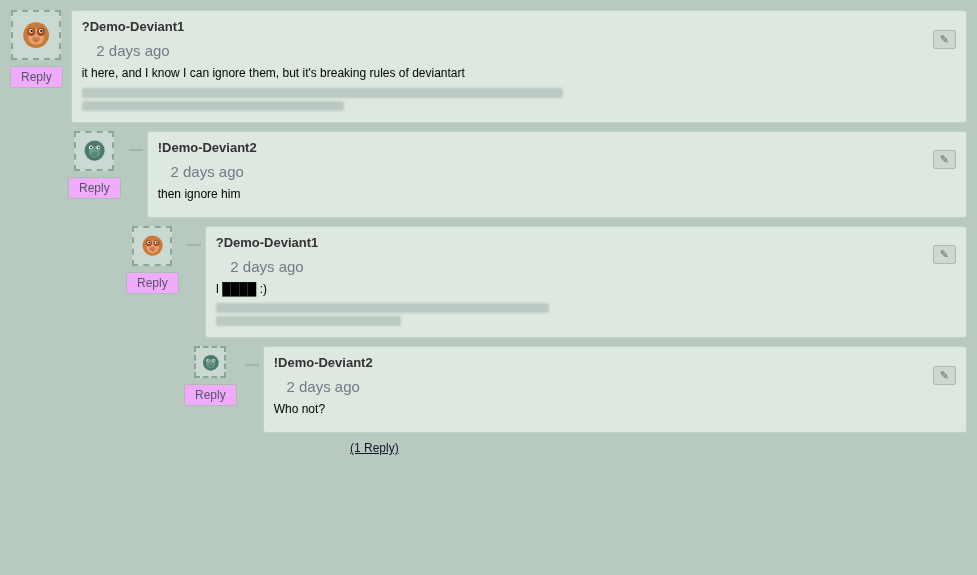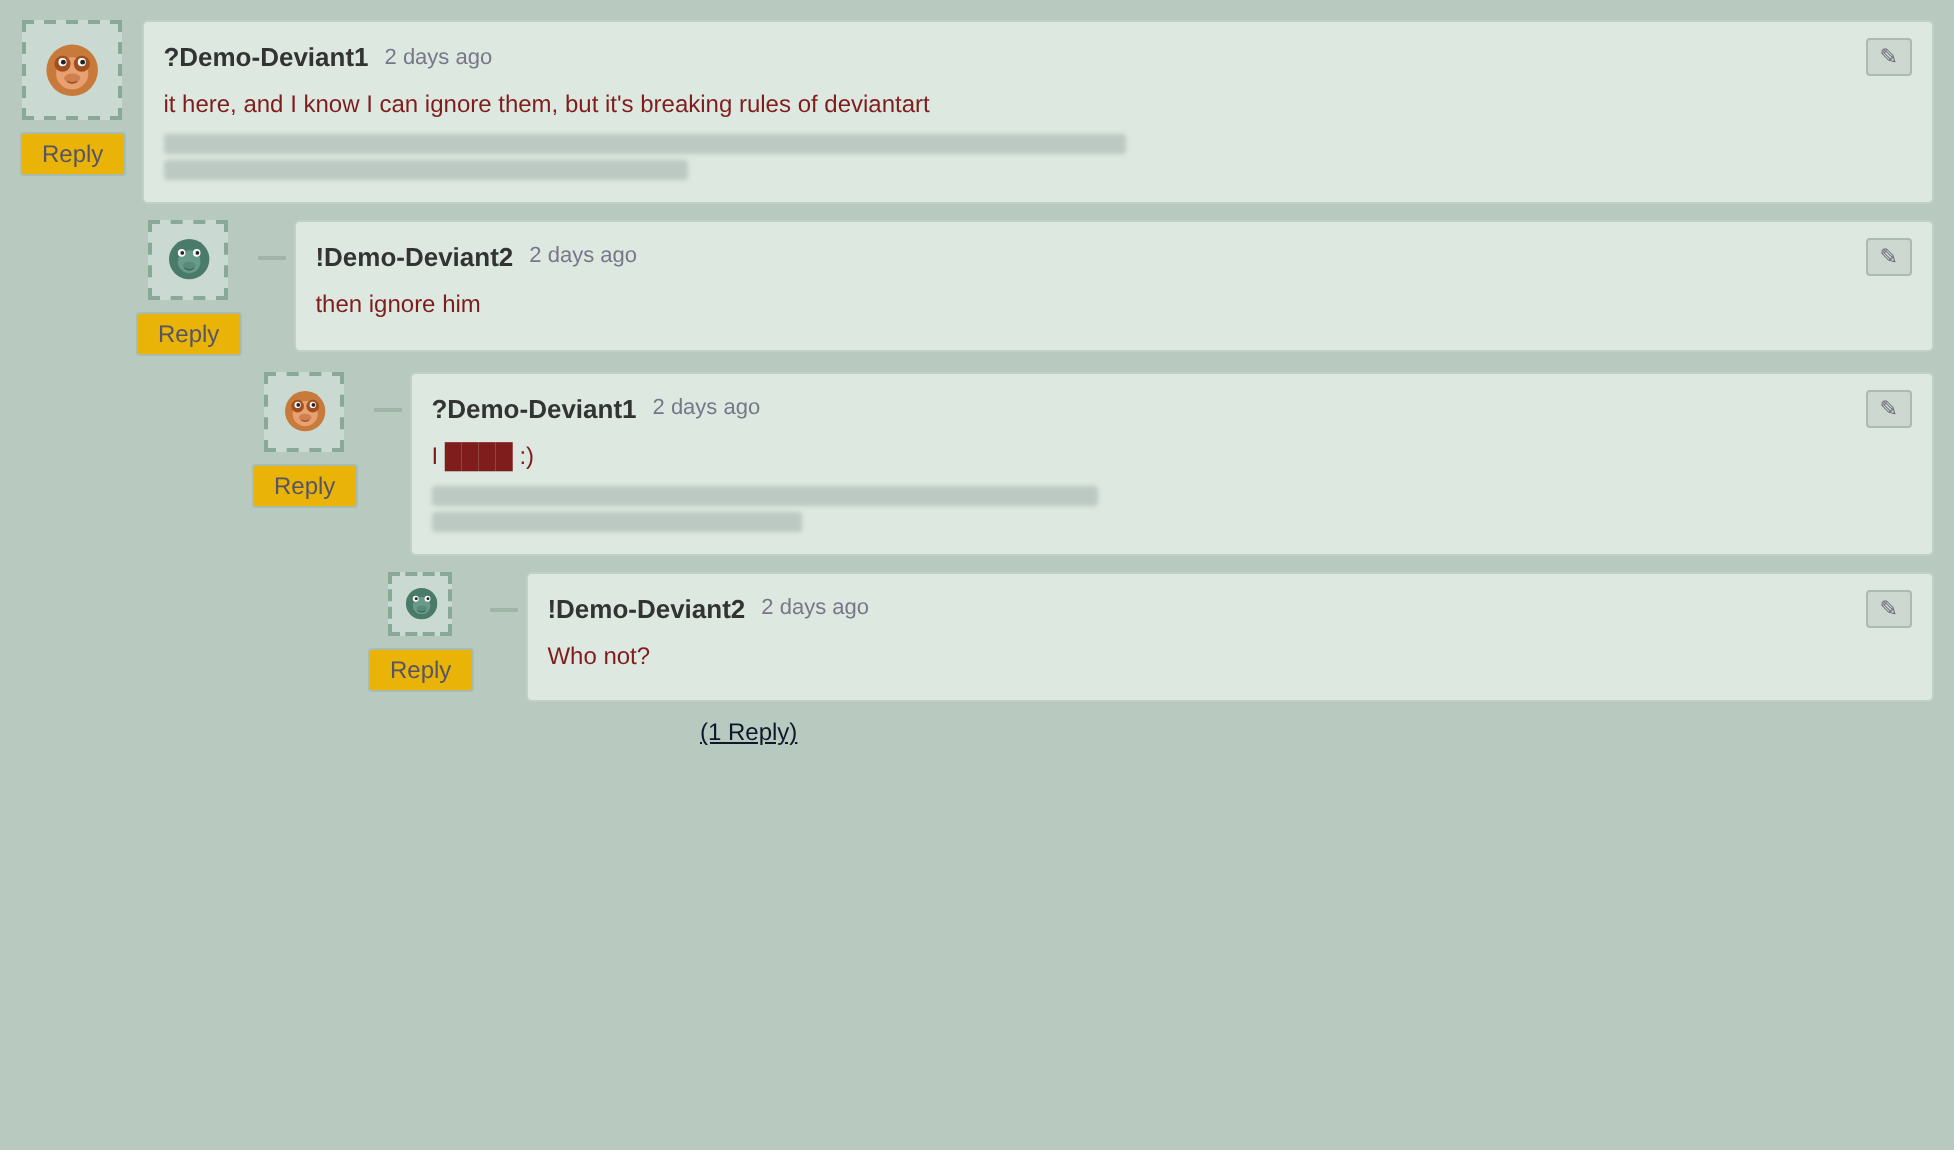--- a/index.html
+++ b/index.html
@@ -53,21 +53,21 @@
       width: 32px;
       height: 32px;
     }
 
     .avatar svg {
       width: 70%;
       height: 70%;
     }
 
     .reply-btn {
-      background: #eab308;
+      background: #f0abfc;
       border: 1px solid #aabbaf;
       color: #556;
       padding: 3px 10px;
       font-size: 12px;
       cursor: pointer;
       border-radius: 2px;
     }
 
     .comment-body {
       flex: 1;
@@ -82,46 +82,47 @@
       display: flex;
       align-items: center;
       justify-content: space-between;
       margin-bottom: 6px;
     }
 
     .comment-meta {
       display: flex;
       align-items: center;
       gap: 8px;
+      flex-direction: column;
     }
 
     .username {
       font-weight: bold;
       font-size: 13px;
       color: #333;
     }
 
     .timestamp {
-      font-size: 11px;
+      font-size: 15px;
       color: #778;
     }
 
     .edit-btn {
       background: #ccd8d0;
       border: 1px solid #aabbaf;
       color: #667;
       padding: 2px 6px;
       font-size: 11px;
       cursor: pointer;
       border-radius: 2px;
     }
 
     .comment-text {
       font-size: 12px;
-      color: #7f1d1d;
+      color: #000000;
       margin-bottom: 6px;
       line-height: 1.4;
     }
 
     .blurred-line {
       height: 10px;
       background: #bcc9c2;
       border-radius: 2px;
       margin: 3px 0;
       filter: blur(1px);

